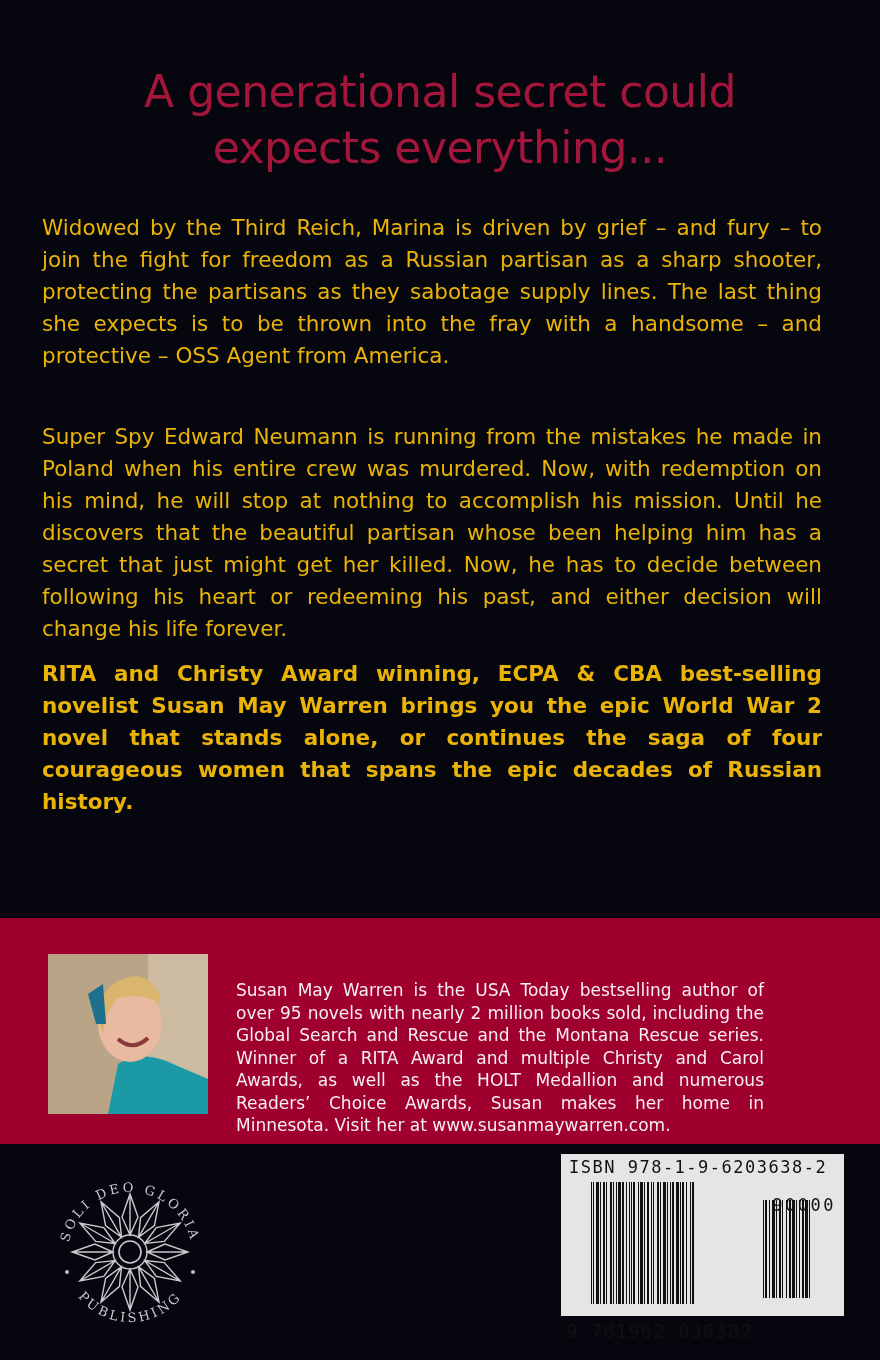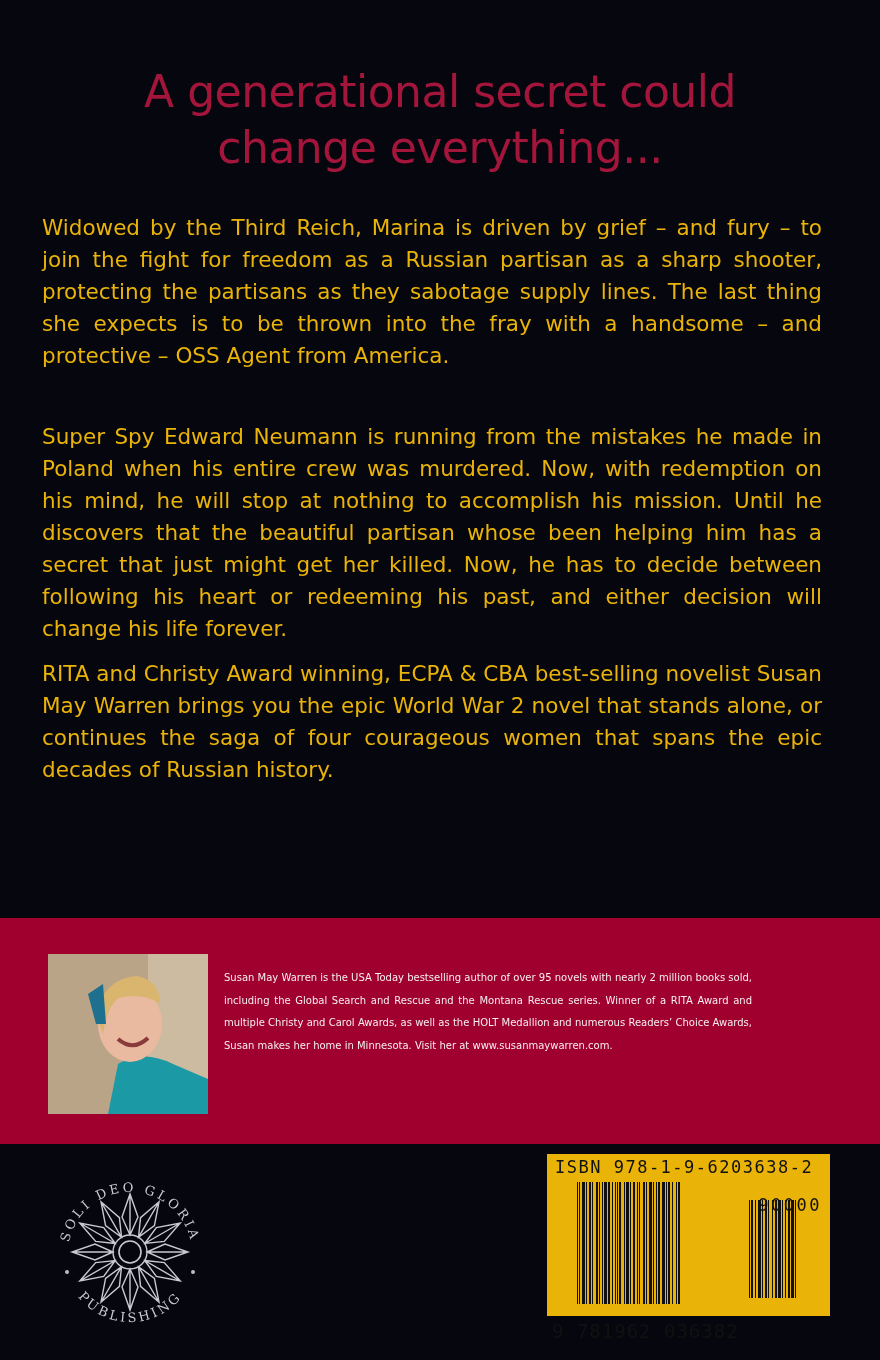--- a/index.html
+++ b/index.html
@@ -16,41 +16,41 @@
     font-size: 44px; line-height: 56px; letter-spacing: -0.5px;
   }
   .blurb {
     position: absolute; left: 42px; width: 780px;
     color: #eab308; font-family: "DejaVu Sans", sans-serif;
     font-size: 21.5px; line-height: 32px; text-align: justify;
     margin: 0;
   }
   #p1 { top: 212px; }
   #p2 { top: 421px; }
-  #p3 { top: 658px; }
+  #p3 { top: 658px; font-weight: bold; }
   .author-band {
     position: absolute; left: 0; top: 918px; width: 880px; height: 226px;
     background: #a0002e;
   }
   .author-photo {
     position: absolute; left: 48px; top: 954px; width: 160px; height: 160px;
     overflow: hidden;
     background: linear-gradient(135deg, #8f7a63 0%, #cfc0a4 45%, #a48c70 100%);
   }
   .author-bio {
     position: absolute; left: 220px; top: 963px; width: 528px;
     color: #f6eef0; font-family: "DejaVu Sans", sans-serif;
-    font-size: 10px; line-height: 22.5px; text-align: justify; margin: 4px;
+    font-size: 17px; line-height: 22.5px; text-align: justify; margin: 16px;
   }
   .logo {
     position: absolute; left: 50px; top: 1172px; width: 160px; height: 160px;
   }
   .barcode-box {
-    position: absolute; left: 547px; top: 1154px; width: 283px; height: 162px;
-    background: #eab308;
+    position: absolute; left: 561px; top: 1154px; width: 283px; height: 162px;
+    background: #e5e5e5;
   }
   .isbn-text {
     position: absolute; left: 8px; top: 3px;
     font-family: "DejaVu Sans Mono", monospace; font-size: 17px; color: #111;
     letter-spacing: 1.5px;
   }
   .addon-text {
     position: absolute; right: 8px; top: 21px;
     font-family: "DejaVu Sans Mono", monospace; font-size: 17px; color: #111;
     letter-spacing: 2.5px;
@@ -63,21 +63,21 @@
     margin-top: 32px;
   }
   .bars-main { position: absolute; left: 30px; top: 28px; width: 158px; height: 122px; }
   .bars-add  { position: absolute; left: 202px; top: 46px; width: 74px; height: 98px; }
 </style>
 </head>
 <body>
 
 <div class="headline">
   <div>A generational secret could</div>
-  <div>change everything...</div>
+  <div>expects everything...</div>
 </div>
 
 <p class="blurb" id="p1">Widowed by the Third Reich, Marina is driven by grief – and fury – to join the fight for freedom as a Russian partisan as a sharp shooter, protecting the partisans as they sabotage supply lines. The last thing she expects is to be thrown into the fray with a handsome – and protective – OSS Agent from America.</p>
 <p class="blurb" id="p2">Super Spy Edward Neumann is running from the mistakes he made in Poland when his entire crew was murdered. Now, with redemption on his mind, he will stop at nothing to accomplish his mission. Until he discovers that the beautiful partisan whose been helping him has a secret that just might get her killed. Now, he has to decide between following his heart or redeeming his past, and either decision will change his life forever.</p>
 <p class="blurb" id="p3">RITA and Christy Award winning, ECPA &amp; CBA best-selling novelist Susan May Warren brings you the epic World War 2 novel that stands alone, or continues the saga of four courageous women that spans the epic decades of Russian history.</p>
 
 <div class="author-band"></div>
 
 <div class="author-photo">
   <svg width="160" height="160" viewBox="0 0 160 160">

